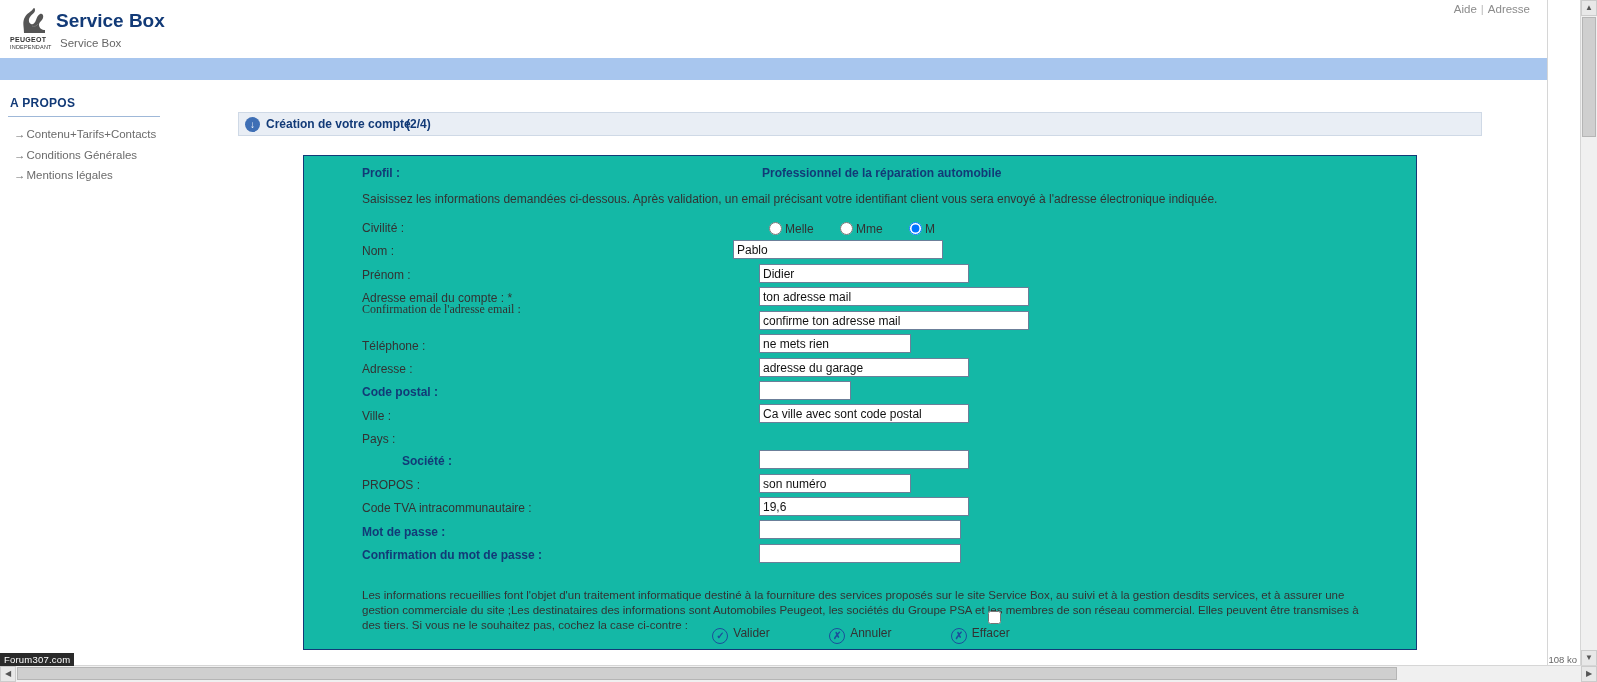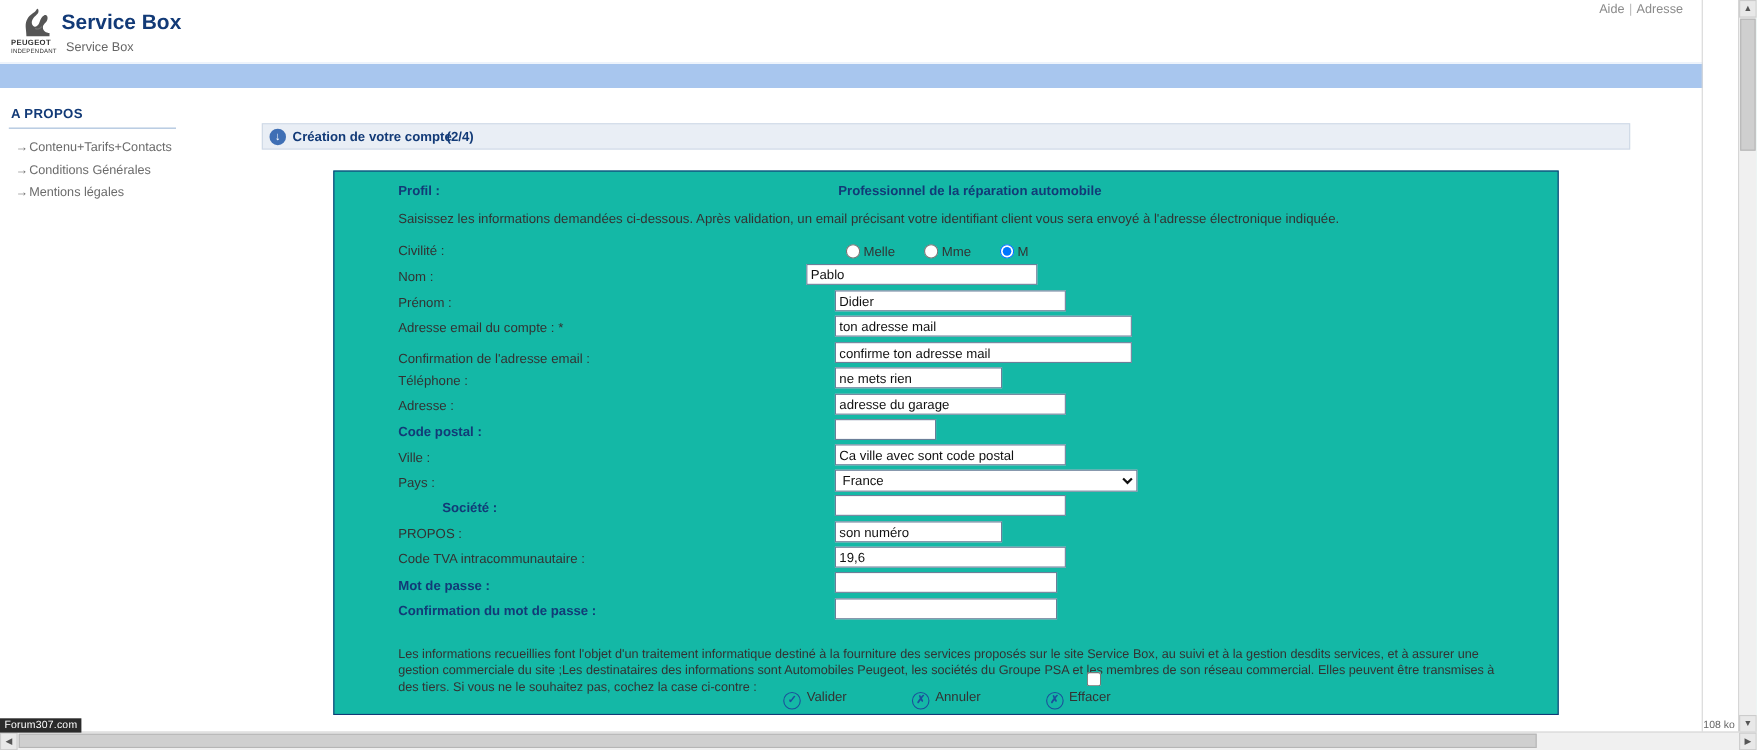--- a/index.html
+++ b/index.html
@@ -425,39 +425,36 @@
 
     <div class="lbl" style="left:58px; top:88px;">Nom :</div>
     <input class="txt" style="left: 429px; top: 84px; width: 210px;" value="Pablo">
 
     <div class="lbl" style="left:58px; top:112px;">Prénom :</div>
     <input class="txt" style="left: 455px; top: 108px; width: 210px;" value="Didier">
 
     <div class="lbl" style="left:58px; top:135px;">Adresse email du compte : *</div>
     <input class="txt" style="left: 455px; top: 131px; width: 270px;" value="ton adresse mail">
 
-    <div class="lbl" style="left:58px; top:163px;">Confirmation de l'adresse email :</div>
+    <div class="lbl" style="left:58px; top:146px;font-family:Liberation Serif, serif;">Confirmation de l'adresse email :</div>
     <input class="txt" style="left: 455px; top: 155px; width: 270px;" value="confirme ton adresse mail">
 
     <div class="lbl" style="left:58px; top:183px;">Téléphone :</div>
     <input class="txt" style="left: 455px; top: 178px; width: 152px;" value="ne mets rien">
 
     <div class="lbl" style="left:58px; top:206px;">Adresse :</div>
     <input class="txt" style="left: 455px; top: 202px; width: 210px;" value="adresse du garage">
 
     <div class="lbl blue" style="left:58px; top:229px;">Code postal :</div>
     <input class="txt" style="left: 455px; top: 225px; width: 92px;" value="">
 
     <div class="lbl" style="left:58px; top:253px;">Ville :</div>
     <input class="txt" style="left: 455px; top: 248px; width: 210px;" value="Ca ville avec sont code postal">
 
     <div class="lbl" style="left:58px; top:276px;">Pays :</div>
-    <select class="sel" style="left:455px; top:271px; width:275px;">
-      <option>France</option>
-    </select>
 
     <div class="lbl blue" style="left:58px; top:298px;margin-left:40px;">Société :</div>
     <input class="txt" style="left: 455px; top: 294px; width: 210px;" value="">
 
     <div class="lbl" style="left:58px; top:322px;">PROPOS :</div>
     <input class="txt" style="left: 455px; top: 318px; width: 152px;" value="son numéro">
 
     <div class="lbl" style="left:58px; top:345px;">Code TVA intracommunautaire :</div>
     <input class="txt" style="left: 455px; top: 341px; width: 210px;" value="19,6">
 

